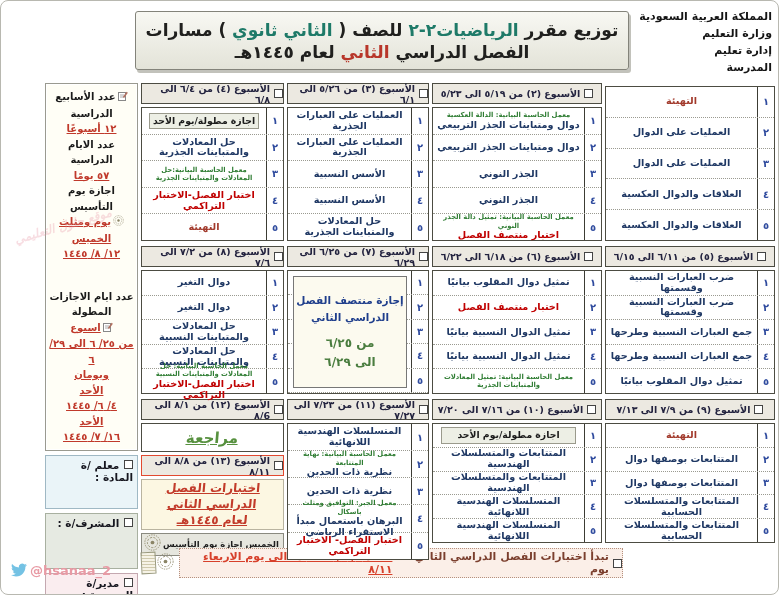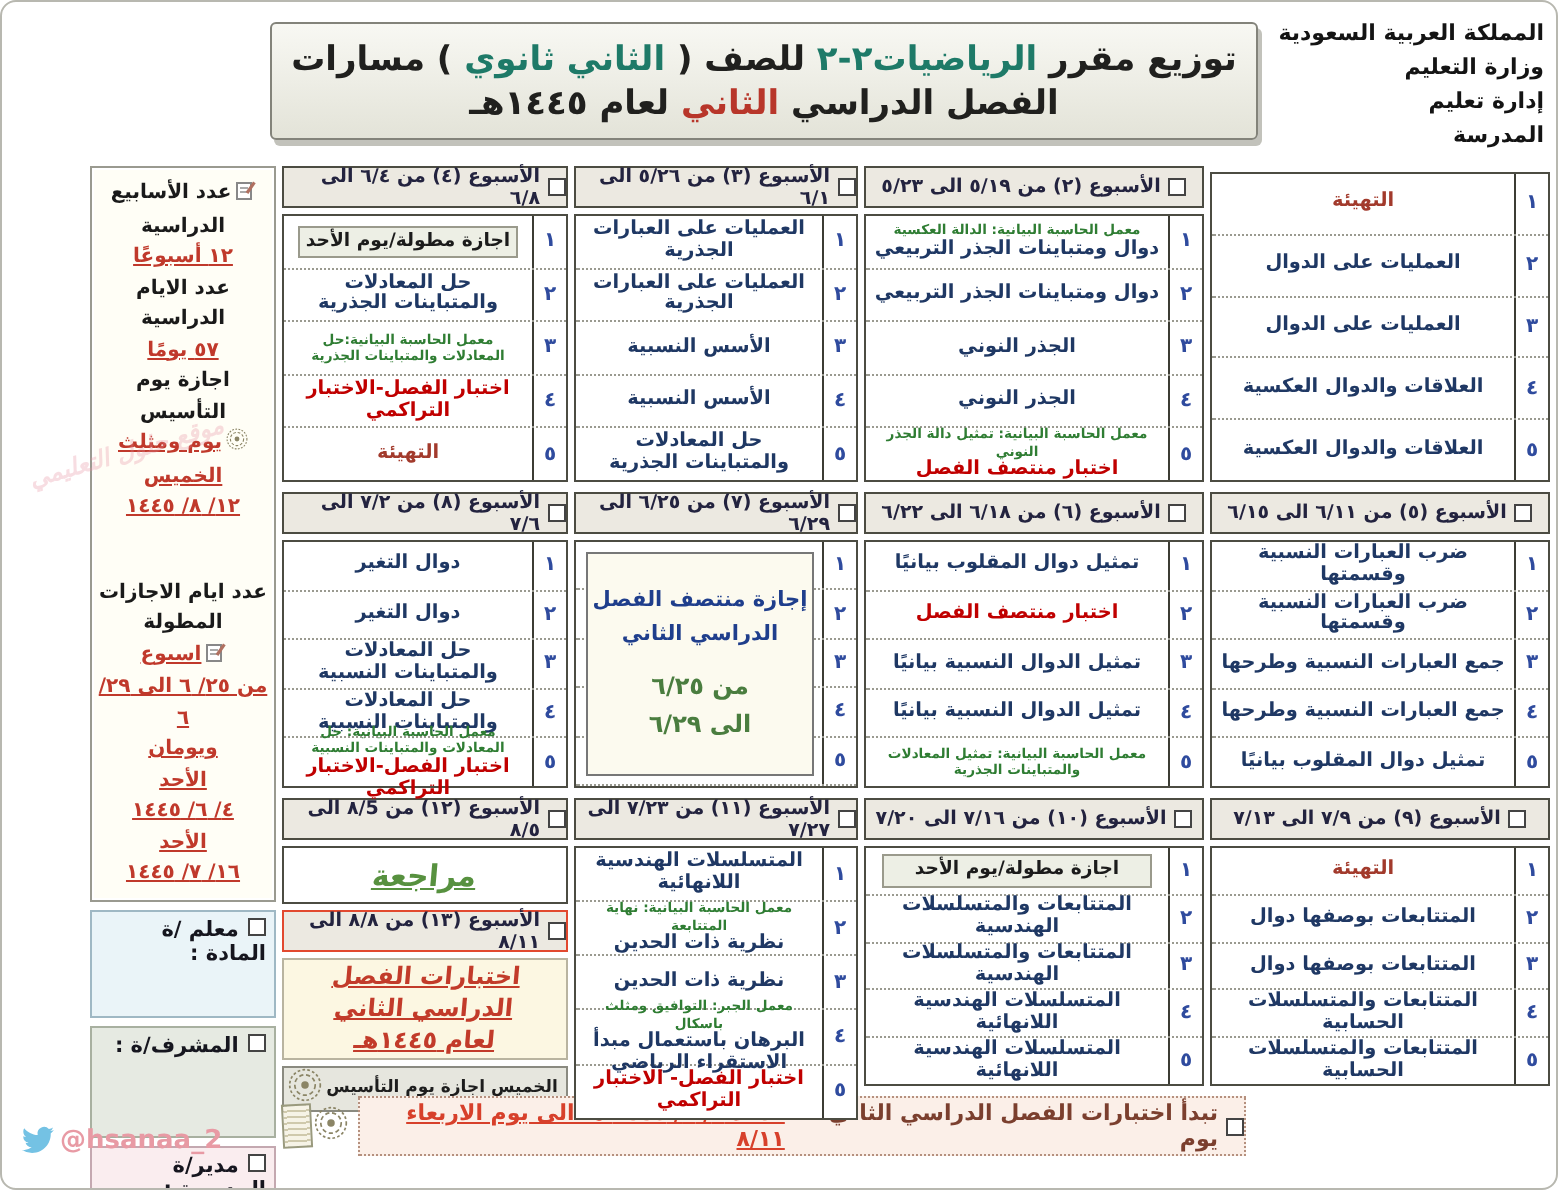--- a/index.html
+++ b/index.html
@@ -504,21 +504,21 @@
               <div class="num">٥</div>
               <div class="lesson">
                 <div class="lmain t-exam">اختبار الفصل- الاختبار التراكمي</div>
               </div>
             </div>
           </div>
         </div>
         <div class="special-cell">
           <div class="card-header">
             <span class="cb"></span>
-            <span>الأسبوع (١٢) من ٨/5 الى ٨/٥</span>
+            <span>الأسبوع (١٢) من ٨/١ الى ٨/6</span>
           </div>
           <div class="reviewbox">
             <div class="review-txt">مراجعة</div>
           </div>
           <div class="card-header hdr13">
             <span class="cb"></span>
             <span>الأسبوع (١٣) من ٨/٨ الى ٨/١١</span>
           </div>
           <div class="exambox">
             <div class="exam-txt">اختبارات الفصل الدراسي الثاني</div>

